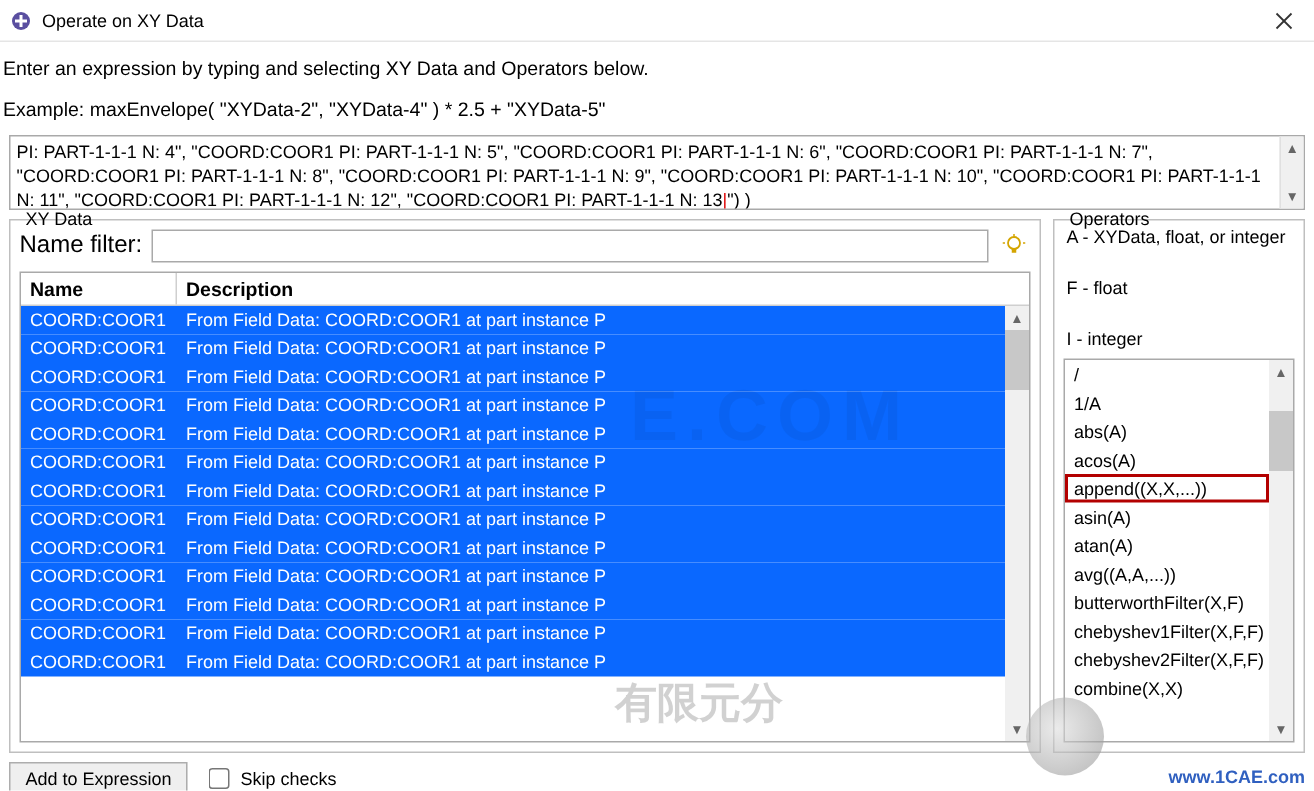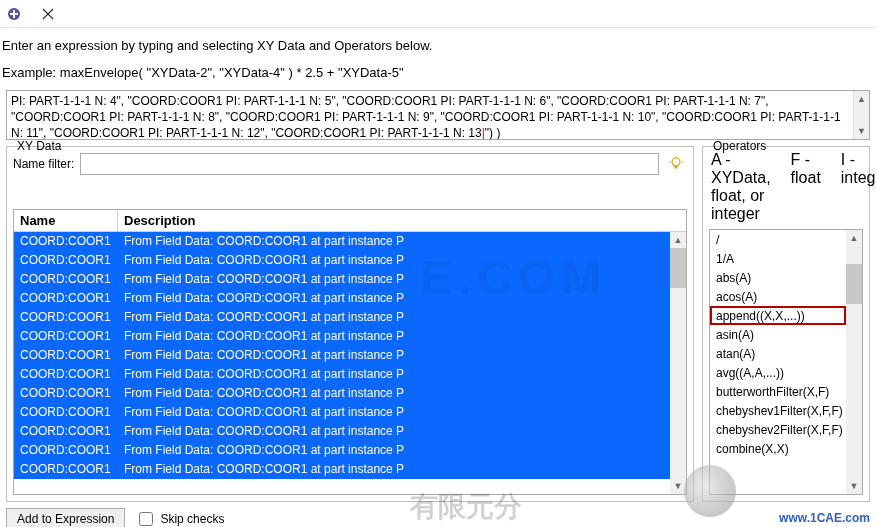--- a/index.html
+++ b/index.html
@@ -94,36 +94,35 @@
     padding: 0 4px;
     font-size: 12px;
     width: fit-content;
     height: 0;
   }
   .panel-inner { padding: 0 6px 6px 6px; display: flex; flex-direction: column; flex: 1; min-height: 0; }
 
   .filter-row {
     display: flex; align-items: center; gap: 6px; margin: 6px 0 6px 0;
   }
-  .filter-row label { font-size: 12px; white-space: nowrap; }
+  .filter-row label { font-size: 16px; white-space: nowrap; }
   .filter-row input {
     flex: 1; height: 22px; border: 1px solid #a9a9a9; padding: 0 4px; font-size: 12px;
   }
   .bulb {
     width: 22px; height: 22px;
     display: flex; align-items: center; justify-content: center;
     font-size: 14px;
   }
 
   .grid {
     border: 1px solid #a9a9a9;
     flex: 1; min-height: 0;
     display: flex; flex-direction: column;
     overflow: hidden;
-    margin-top: 28px;
   }
   .grid-head {
     display: flex;
     background: #fff;
     border-bottom: 1px solid #cfcfcf;
     font-weight: 600;
     font-size: 13px;
   }
   .grid-head .col-name {
     width: 104px; padding: 3px 6px; border-right: 1px solid #cfcfcf;
@@ -147,22 +146,22 @@
     position: absolute; right: 0; top: 0; bottom: 0; width: 16px;
     background: #f0f0f0;
     display: flex; flex-direction: column;
   }
   .grid-scroll .thumb {
     margin-top: 0; height: 40px; background: #c8c8c8;
   }
 
   .op-types {
     padding: 4px 2px 6px 2px;
-    font-size: 16px;
-    display: flex; gap: 20px;
+    font-size: 12px;
+    display: flex; flex-direction: column; gap: 20px;
   }
   .op-list-wrap {
     flex: 1; min-height: 0;
     border: 1px solid #a9a9a9;
     position: relative;
     overflow: hidden;
   }
   .op-list {
     position: absolute; inset: 0 16px 0 0;
     overflow: hidden;
@@ -214,21 +213,21 @@
   .wm-text1 {
     position: absolute;
     left: 420px; top: 250px;
     font-size: 48px; letter-spacing: 6px;
     color: rgba(0,0,0,0.05);
     font-weight: 700;
     pointer-events: none;
   }
   .wm-text2 {
     position: absolute;
-    left: 410px; top: 488px;
+    left: 410px; top: 450px;
     font-size: 28px;
     color: rgba(0,0,0,0.18);
     font-weight: 700;
     pointer-events: none;
   }
   .wm-circle {
     position: absolute;
     right: 140px; bottom: 10px;
     width: 52px; height: 52px;
     border-radius: 50%;
@@ -241,20 +240,21 @@
 <body>
 
 <div class="titlebar">
   <span class="icon-app">
     <svg width="16" height="16" viewBox="0 0 16 16">
       <circle cx="8" cy="8" r="6" fill="#5a4fa0"></circle>
       <rect x="4" y="7" width="8" height="2" fill="#fff"></rect>
       <rect x="7" y="4" width="2" height="8" fill="#fff"></rect>
     </svg>
   </span>
+  <span class="title">Operate on XY Data</span>
   <div class="close">
     <svg width="12" height="12" viewBox="0 0 12 12">
       <line x1="1" y1="1" x2="11" y2="11" stroke="#333" stroke-width="1.2"></line>
       <line x1="11" y1="1" x2="1" y2="11" stroke="#333" stroke-width="1.2"></line>
     </svg>
   </div>
 </div>
 
 <div class="intro">
   <div class="prompt">Enter an expression by typing and selecting XY Data and Operators below.</div>

